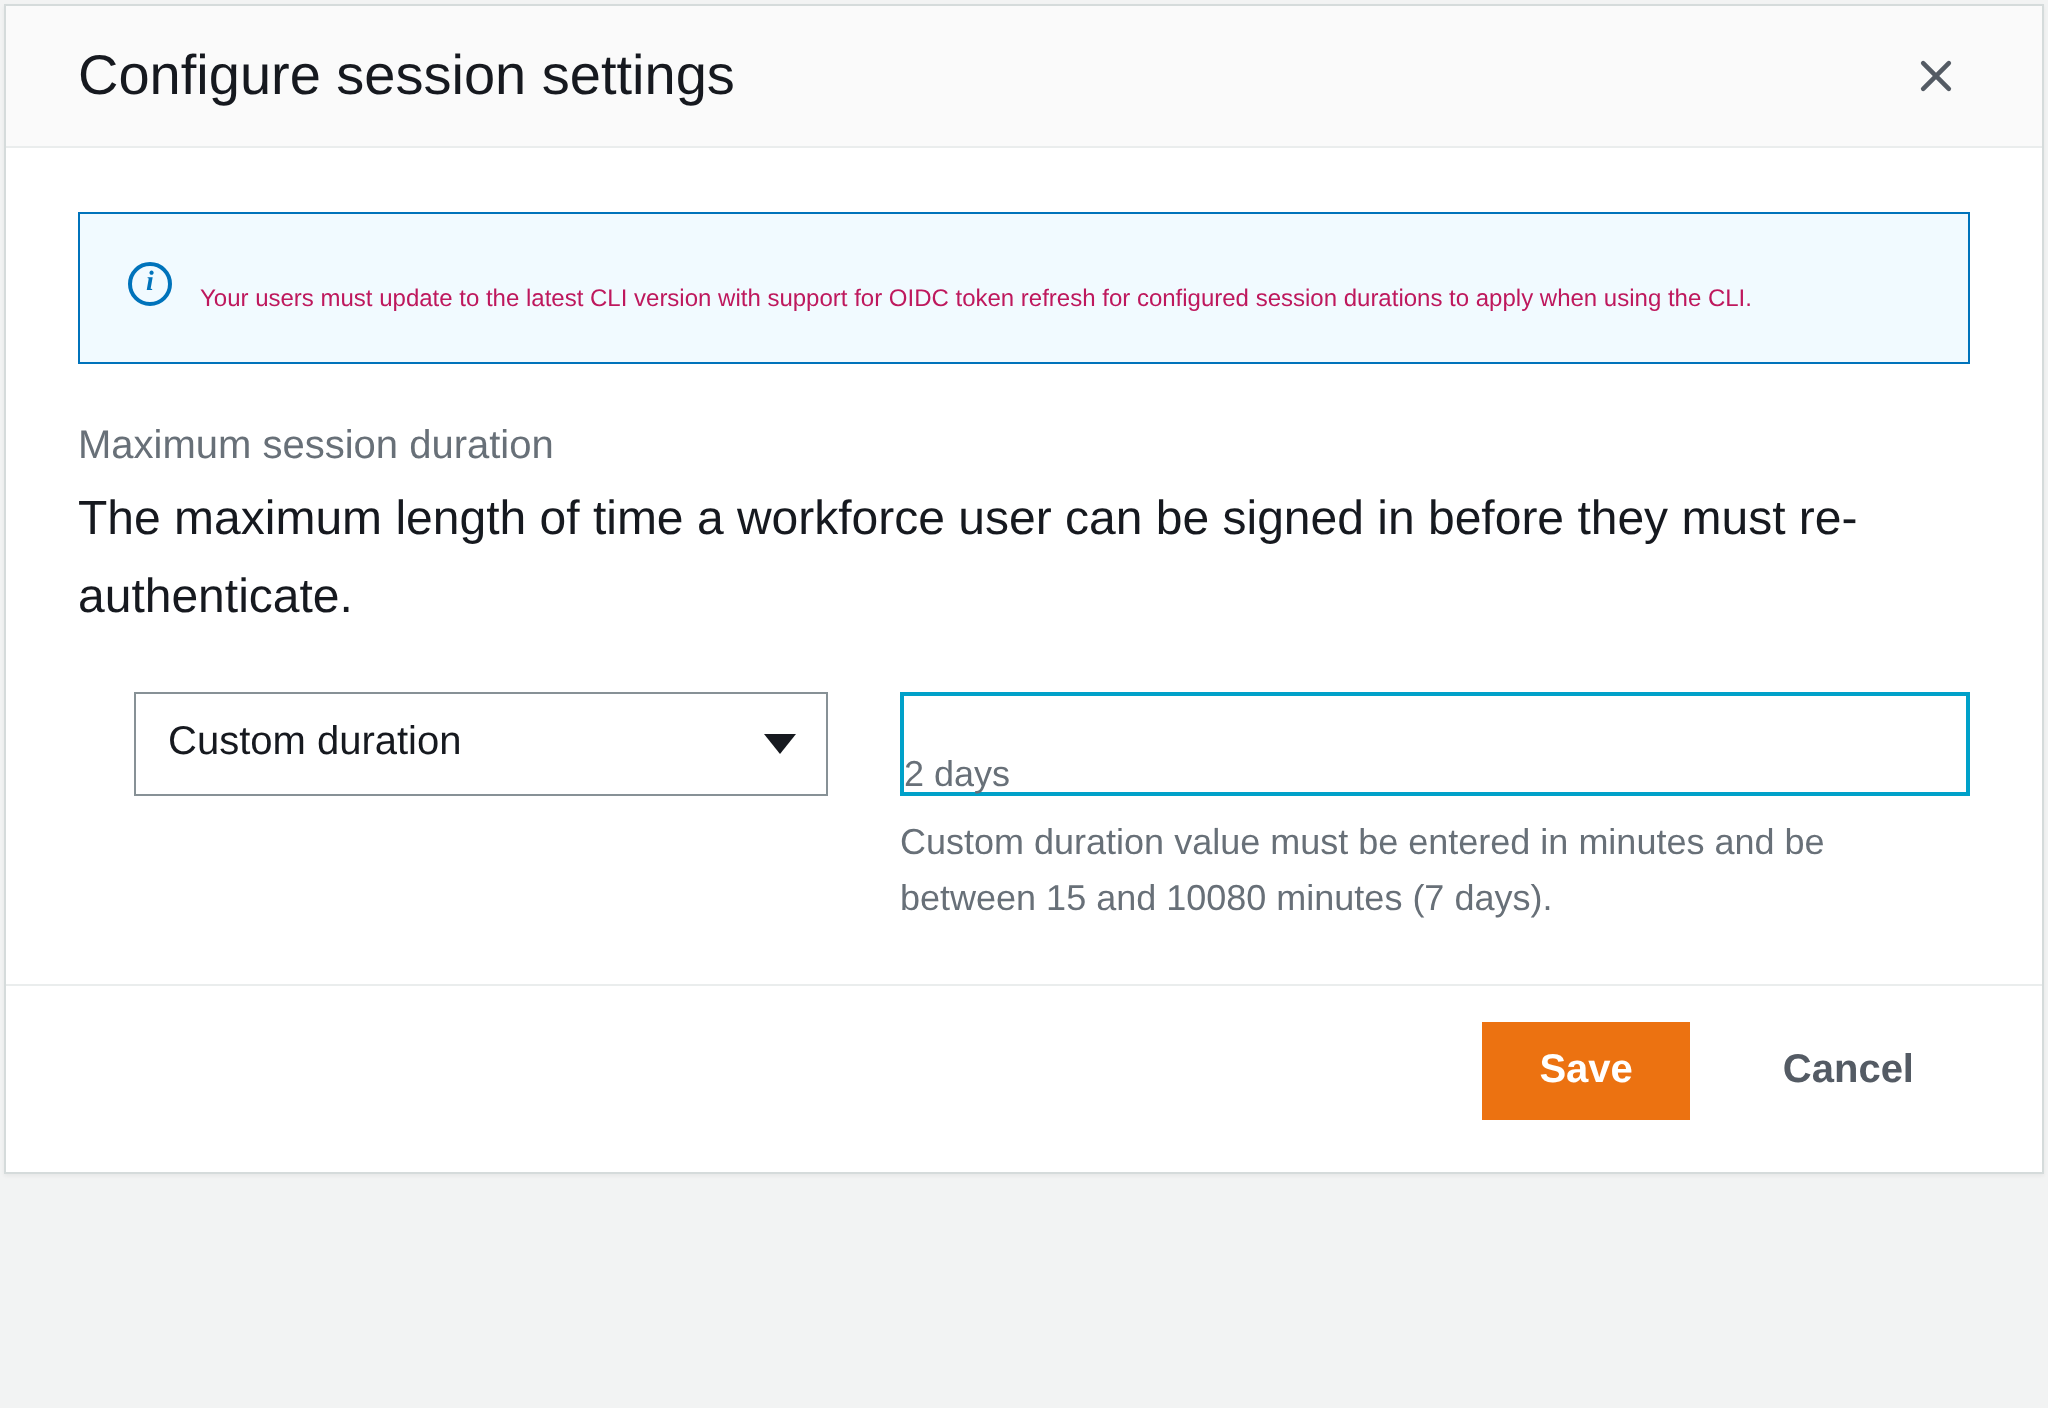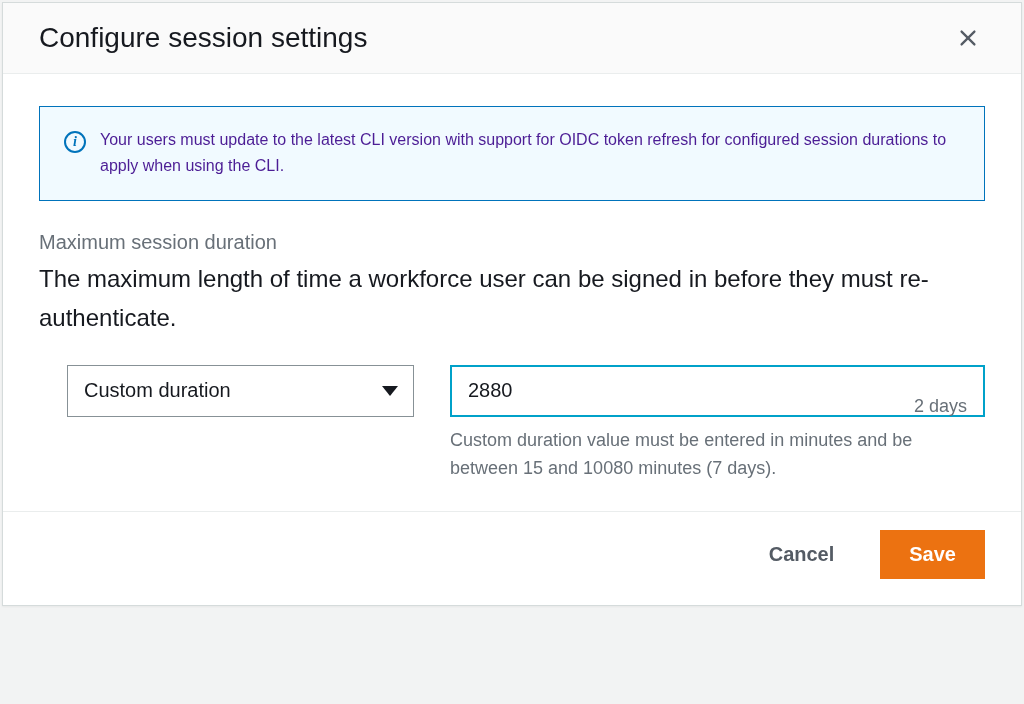--- a/index.html
+++ b/index.html
@@ -69,23 +69,24 @@
       align-items: center;
       justify-content: center;
       color: #0073bb;
       font-weight: 700;
       font-size: 14px;
       font-family: Georgia, serif;
       font-style: italic;
       margin-top: 4px;
     }
     .info-text {
-      font-size: 16px;
+      font-size: 12px;
       line-height: 1.6;
-      color: #4c1d95;
+      color: #be185d;
+      margin-top: 13px;
     }
     .field-label {
       font-size: 20px;
       color: #687078;
       margin-bottom: 6px;
     }
     .field-description {
       font-size: 24px;
       color: #16191f;
       line-height: 1.6;
@@ -212,25 +213,24 @@
     <div class="field-label">Maximum session duration</div>
     <div class="field-description">The maximum length of time a workforce user can be signed in before they must re-authenticate.</div>
 
     <div class="input-row">
       <div class="select-wrap">
         <div class="select-display">Custom duration</div>
         <div class="select-caret"></div>
       </div>
       <div class="input-col">
         <div class="num-input-wrap">
-          <input class="num-input" type="text" value="2880" style="">
           <span class="num-suffix">2 days</span>
         </div>
         <div class="hint-text">Custom duration value must be entered in minutes and be between 15 and 10080 minutes (7 days).</div>
       </div>
     </div>
   </div>
 
   <div class="modal-footer">
+    <button class="btn btn-primary">Save</button>
     <button class="btn btn-cancel">Cancel</button>
-    <button class="btn btn-primary">Save</button>
   </div>
 </div>
 
 </body></html>

